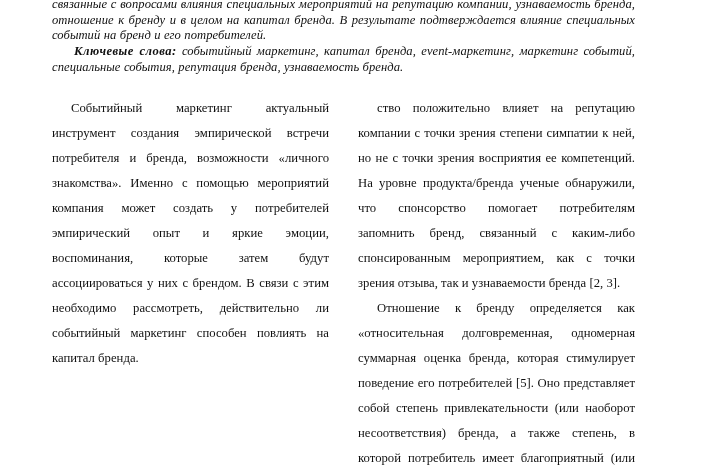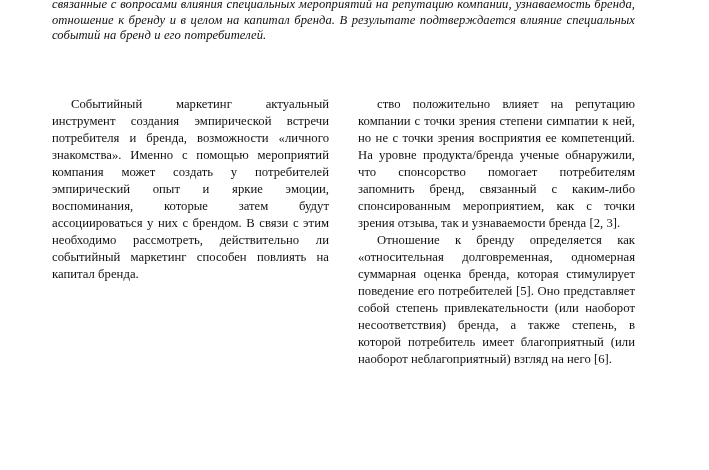--- a/index.html
+++ b/index.html
@@ -71,36 +71,39 @@
     justify-content: space-between;
   }
 
   .col {
     width: 277px;
   }
 
   .col p {
     margin: 0;
     font-size: 12.7px;
-    line-height: 17px;
+    line-height: 25px;
     text-align: justify;
     text-justify: inter-word;
     text-indent: 19px;
     letter-spacing: 0.02px;
     hyphens: manual;
   }
 </style>
 </head>
 <body>
 
 <div class="page">
 
   <div class="abstract-block">
     <p class="abstract-para">связанные с вопросами влияния специальных мероприятий на репутацию компании, узнаваемость бренда, отношение к бренду и в целом на капитал бренда. В результате подтверждается влияние специальных событий на бренд и его потребителей.</p>
 
+    <p class="keywords-para">
+      <span class="kw-label">Ключевые слова:</span><span> </span><span>событийный маркетинг, капитал бренда, event-маркетинг, маркетинг событий, специальные события, репутация бренда, узнаваемость бренда.</span>
+    </p>
   </div>
 
   <div class="columns">
 
     <div class="col">
       <p>Событийный маркетинг актуальный инструмент создания эмпирической встречи потребителя и бренда, возможности «личного знакомства». Именно с помощью мероприятий компания может создать у потребителей эмпирический опыт и яркие эмоции, воспоминания, которые затем будут ассоциироваться у них с брендом. В связи с этим необходимо рассмотреть, действительно ли событийный маркетинг способен повлиять на капитал бренда.</p>
     </div>
 
     <div class="col">
       <p>ство положительно влияет на репутацию компании с точки зрения степени симпатии к ней, но не с точки зрения восприятия ее компетенций. На уровне продукта/бренда ученые обнаружили, что спонсорство помогает потребителям запомнить бренд, связанный с каким-либо спонсированным мероприятием, как с точки зрения отзыва, так и узнаваемости бренда [2, 3].</p>

